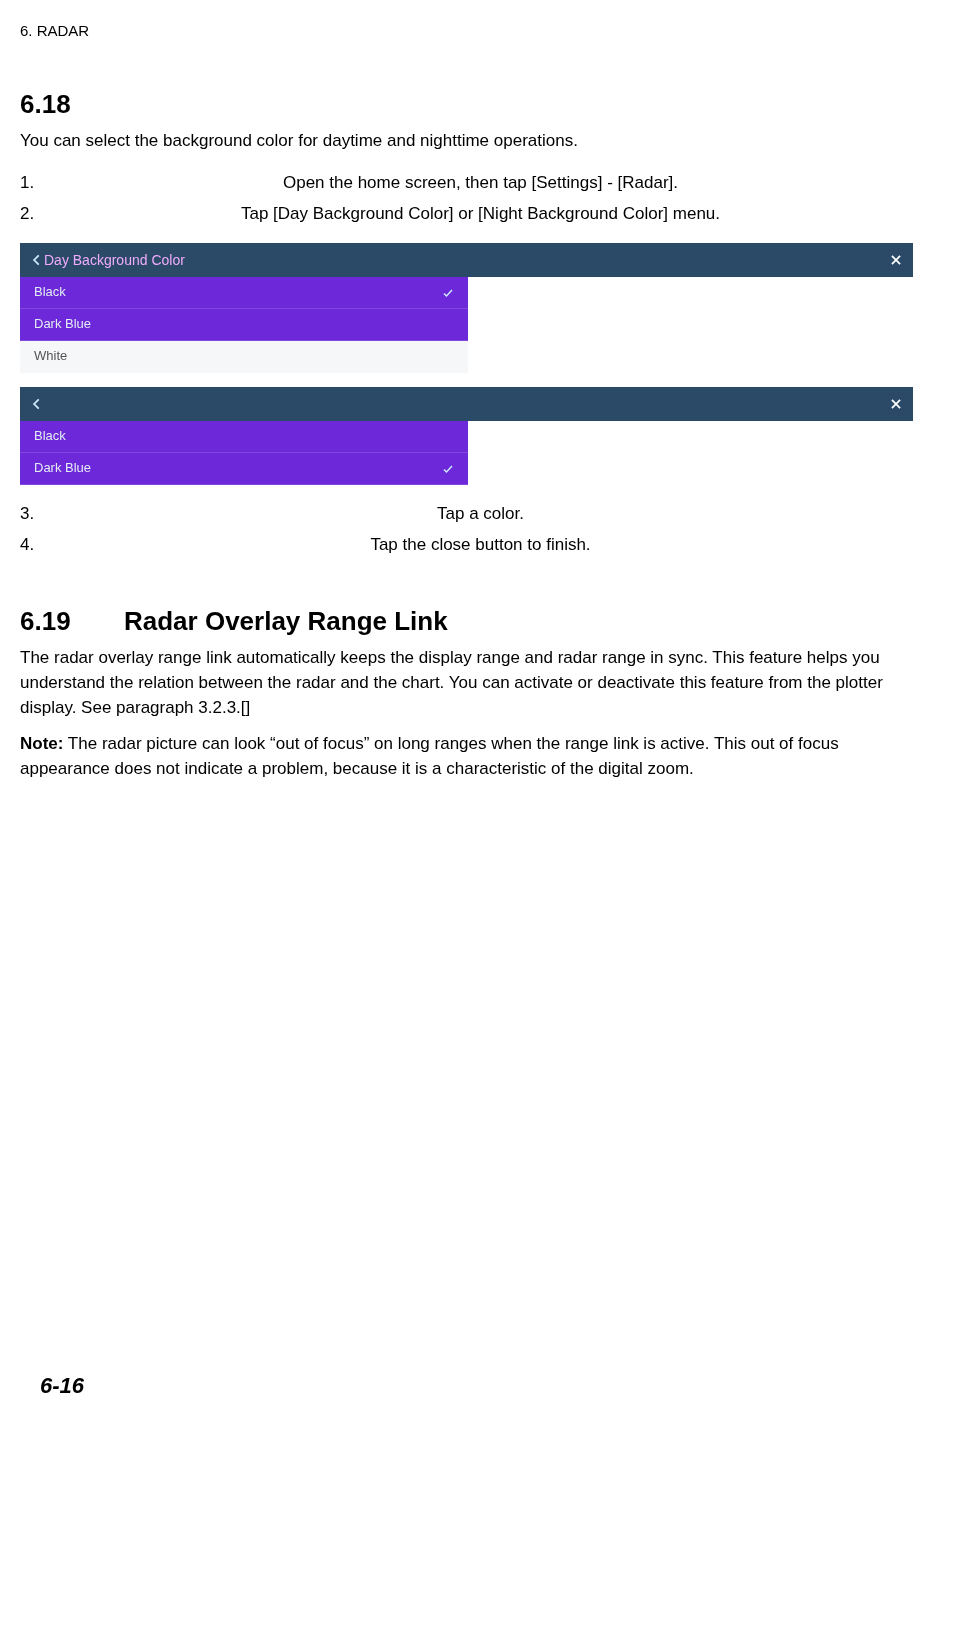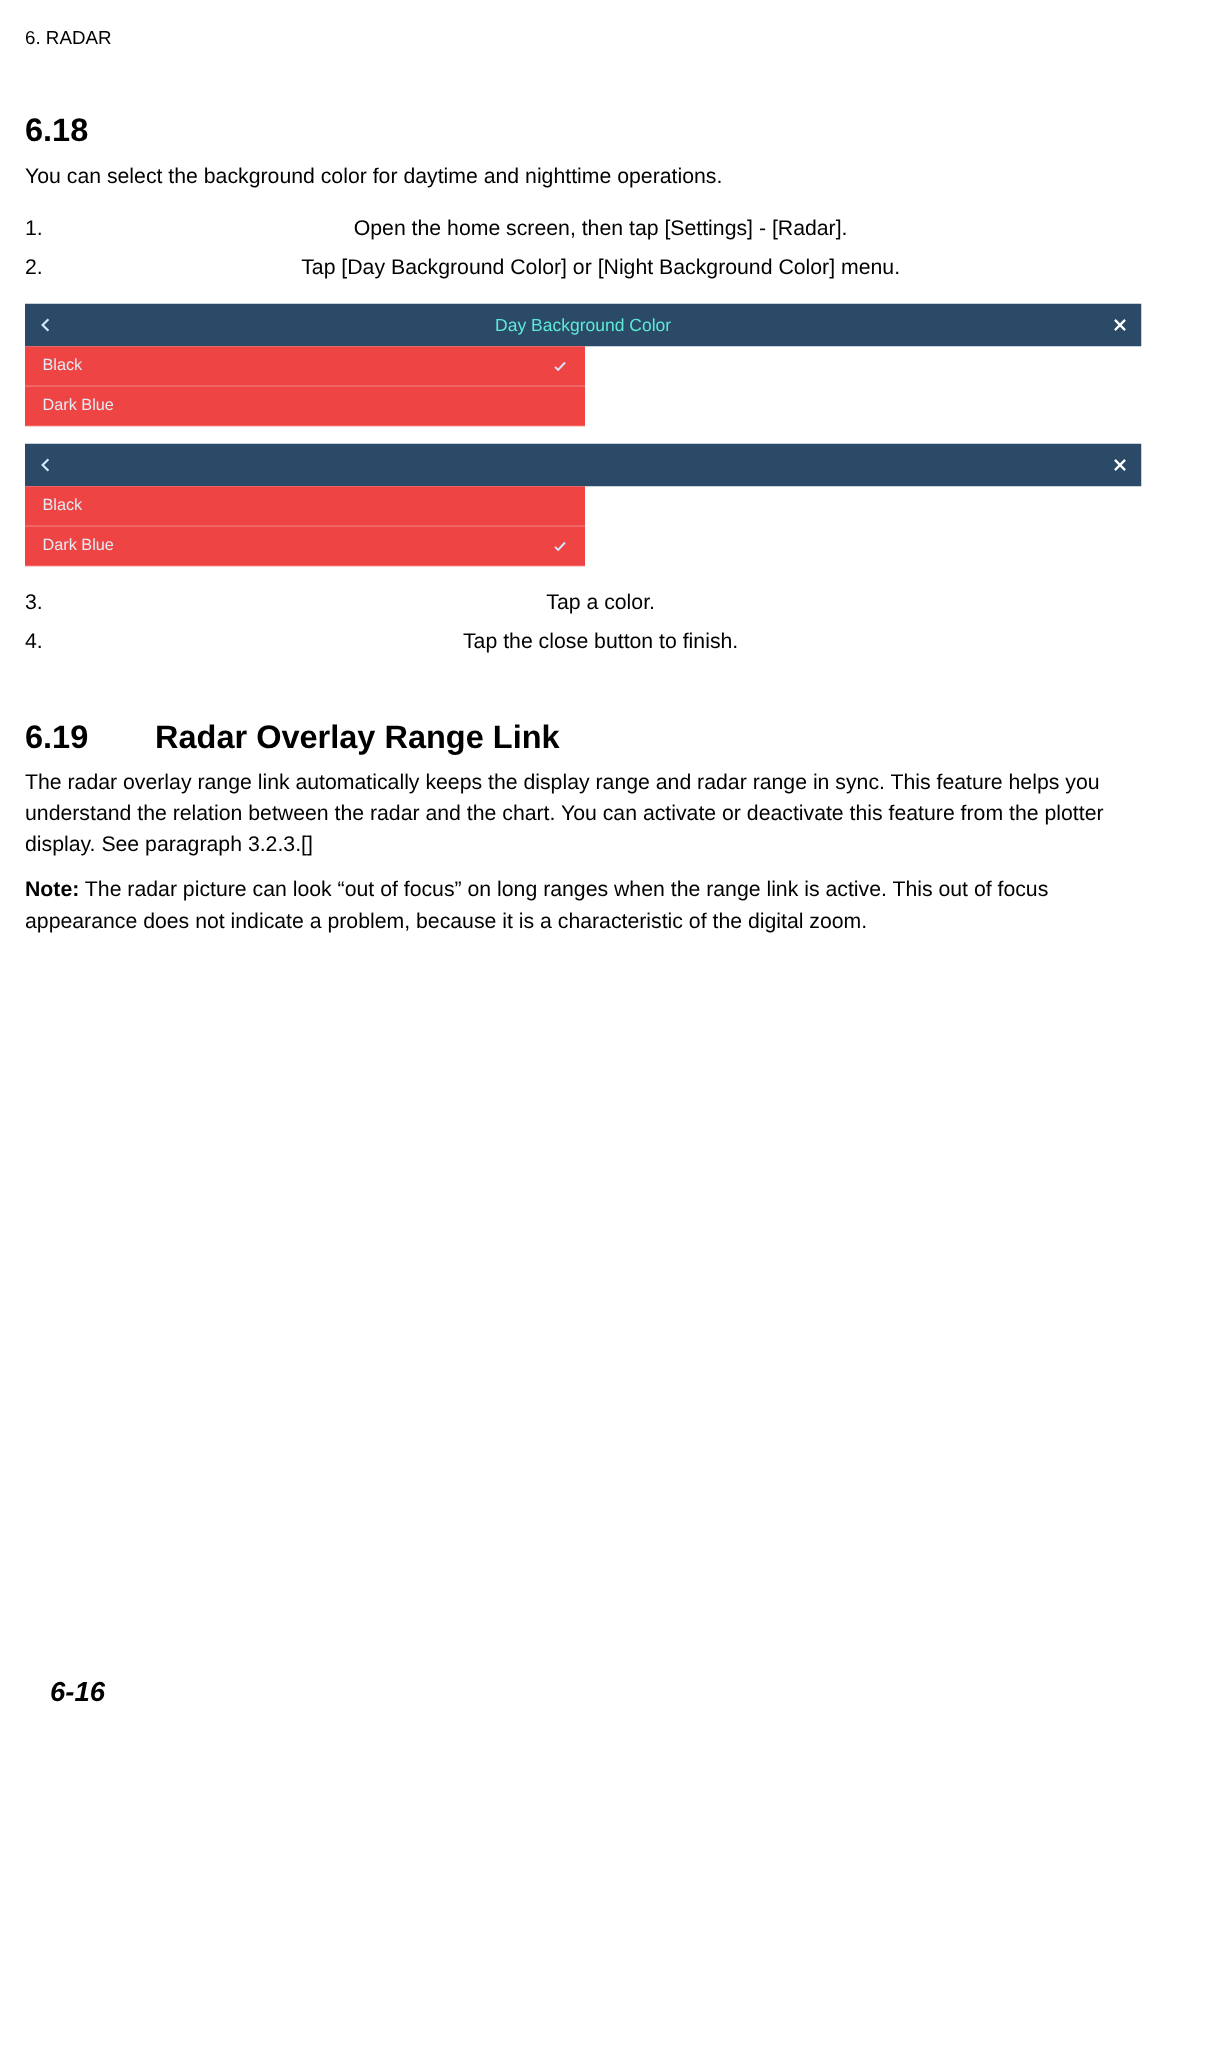--- a/index.html
+++ b/index.html
@@ -59,34 +59,34 @@
     display: flex;
     align-items: center;
     justify-content: space-between;
     height: 34px;
     font-size: 14px;
     padding: 0 10px;
   }
   .menu-bar .back-icon svg, .menu-bar .close-icon svg {
     width: 14px; height: 14px; display: block;
   }
-  .menu-bar .title { flex: 1; text-align: center; color: #5eead4; font-size: 14px; }
+  .menu-bar .title { flex: 1; color: #f0abfc; font-size: 14px; }
   .menu-list {
     width: 448px;
   }
   .menu-item {
     display: flex;
     align-items: center;
     justify-content: space-between;
     height: 32px;
     border-bottom: 1px solid rgba(255,255,255,0.15);
     padding: 0 14px;
     font-size: 13px;
     color: #e3ecf3;
-    background: #ef4444;
+    background: #6d28d9;
   }
   .menu-item.white { background: #f5f7f8; color: #555; }
   .menu-item .check svg { width: 12px; height: 12px; display: block; }
   .section-spacer { height: 28px; }
   .note-block { margin-top: 10px; }
   .page-num {
     position: absolute;
     left: 20px;
     bottom: 20px;
     font-size: 22px;
@@ -132,20 +132,23 @@
       <span>Black</span>
       <span class="check">
         <svg viewBox="0 0 24 24" fill="none" stroke="#cfeaff" stroke-width="3">
             <polyline points="4,13 9,18 20,6"></polyline>
           </svg>
       </span>
     </div>
     <div class="menu-item">
       <span>Dark Blue</span>
     </div>
+    <div class="menu-item white">
+      <span>White</span>
+    </div>
   </div>
 </div>
 
 <div class="figure-wrap">
   <div class="menu-bar">
     <span class="back-icon">
       <svg viewBox="0 0 24 24" fill="none" stroke="#cfeaff" stroke-width="3">
           <polyline points="15,4 7,12 15,20"></polyline>
         </svg>
     </span>

